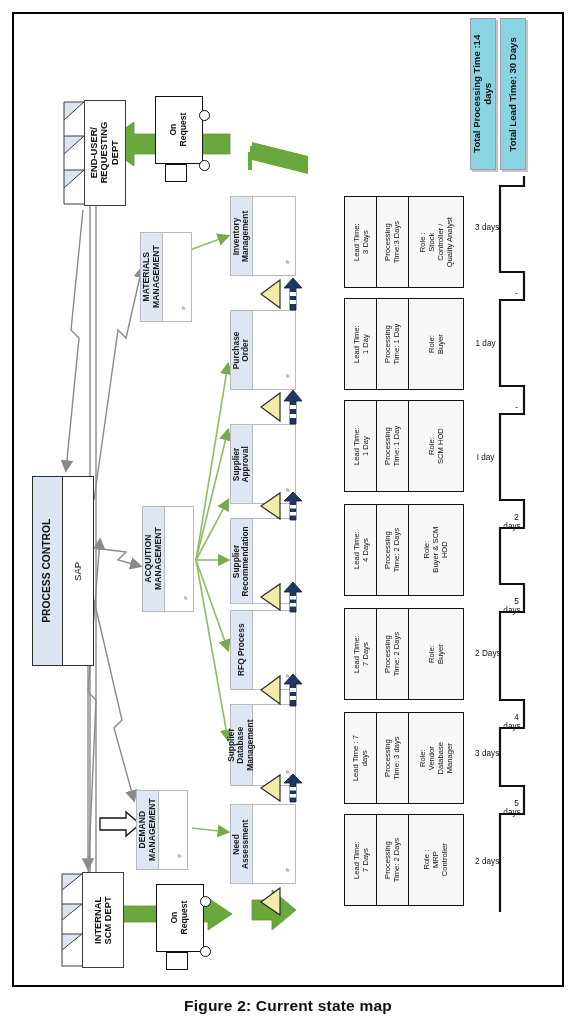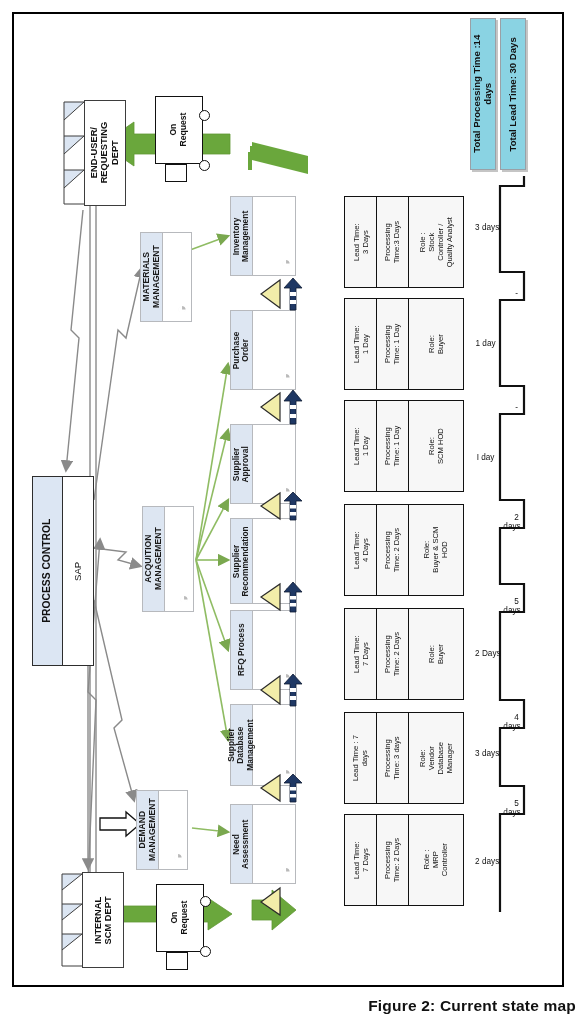--- a/index.html
+++ b/index.html
@@ -20,21 +20,21 @@
     position: absolute;
     left: 12px; top: 12px;
     width: 552px; height: 975px;
     border: 2px solid #000000;
     background: #ffffff;
   }
   #caption {
     position: absolute;
     left: 0; top: 997px;
     width: 576px;
-    text-align: right;
+    text-align: center;
     font-size: 15.5px;
     font-weight: bold;
     color: #111;
     letter-spacing: 0.2px;
   }
   
   .vtext {
     transform: rotate(-90deg);
     transform-origin: center center;
     white-space: pre;

